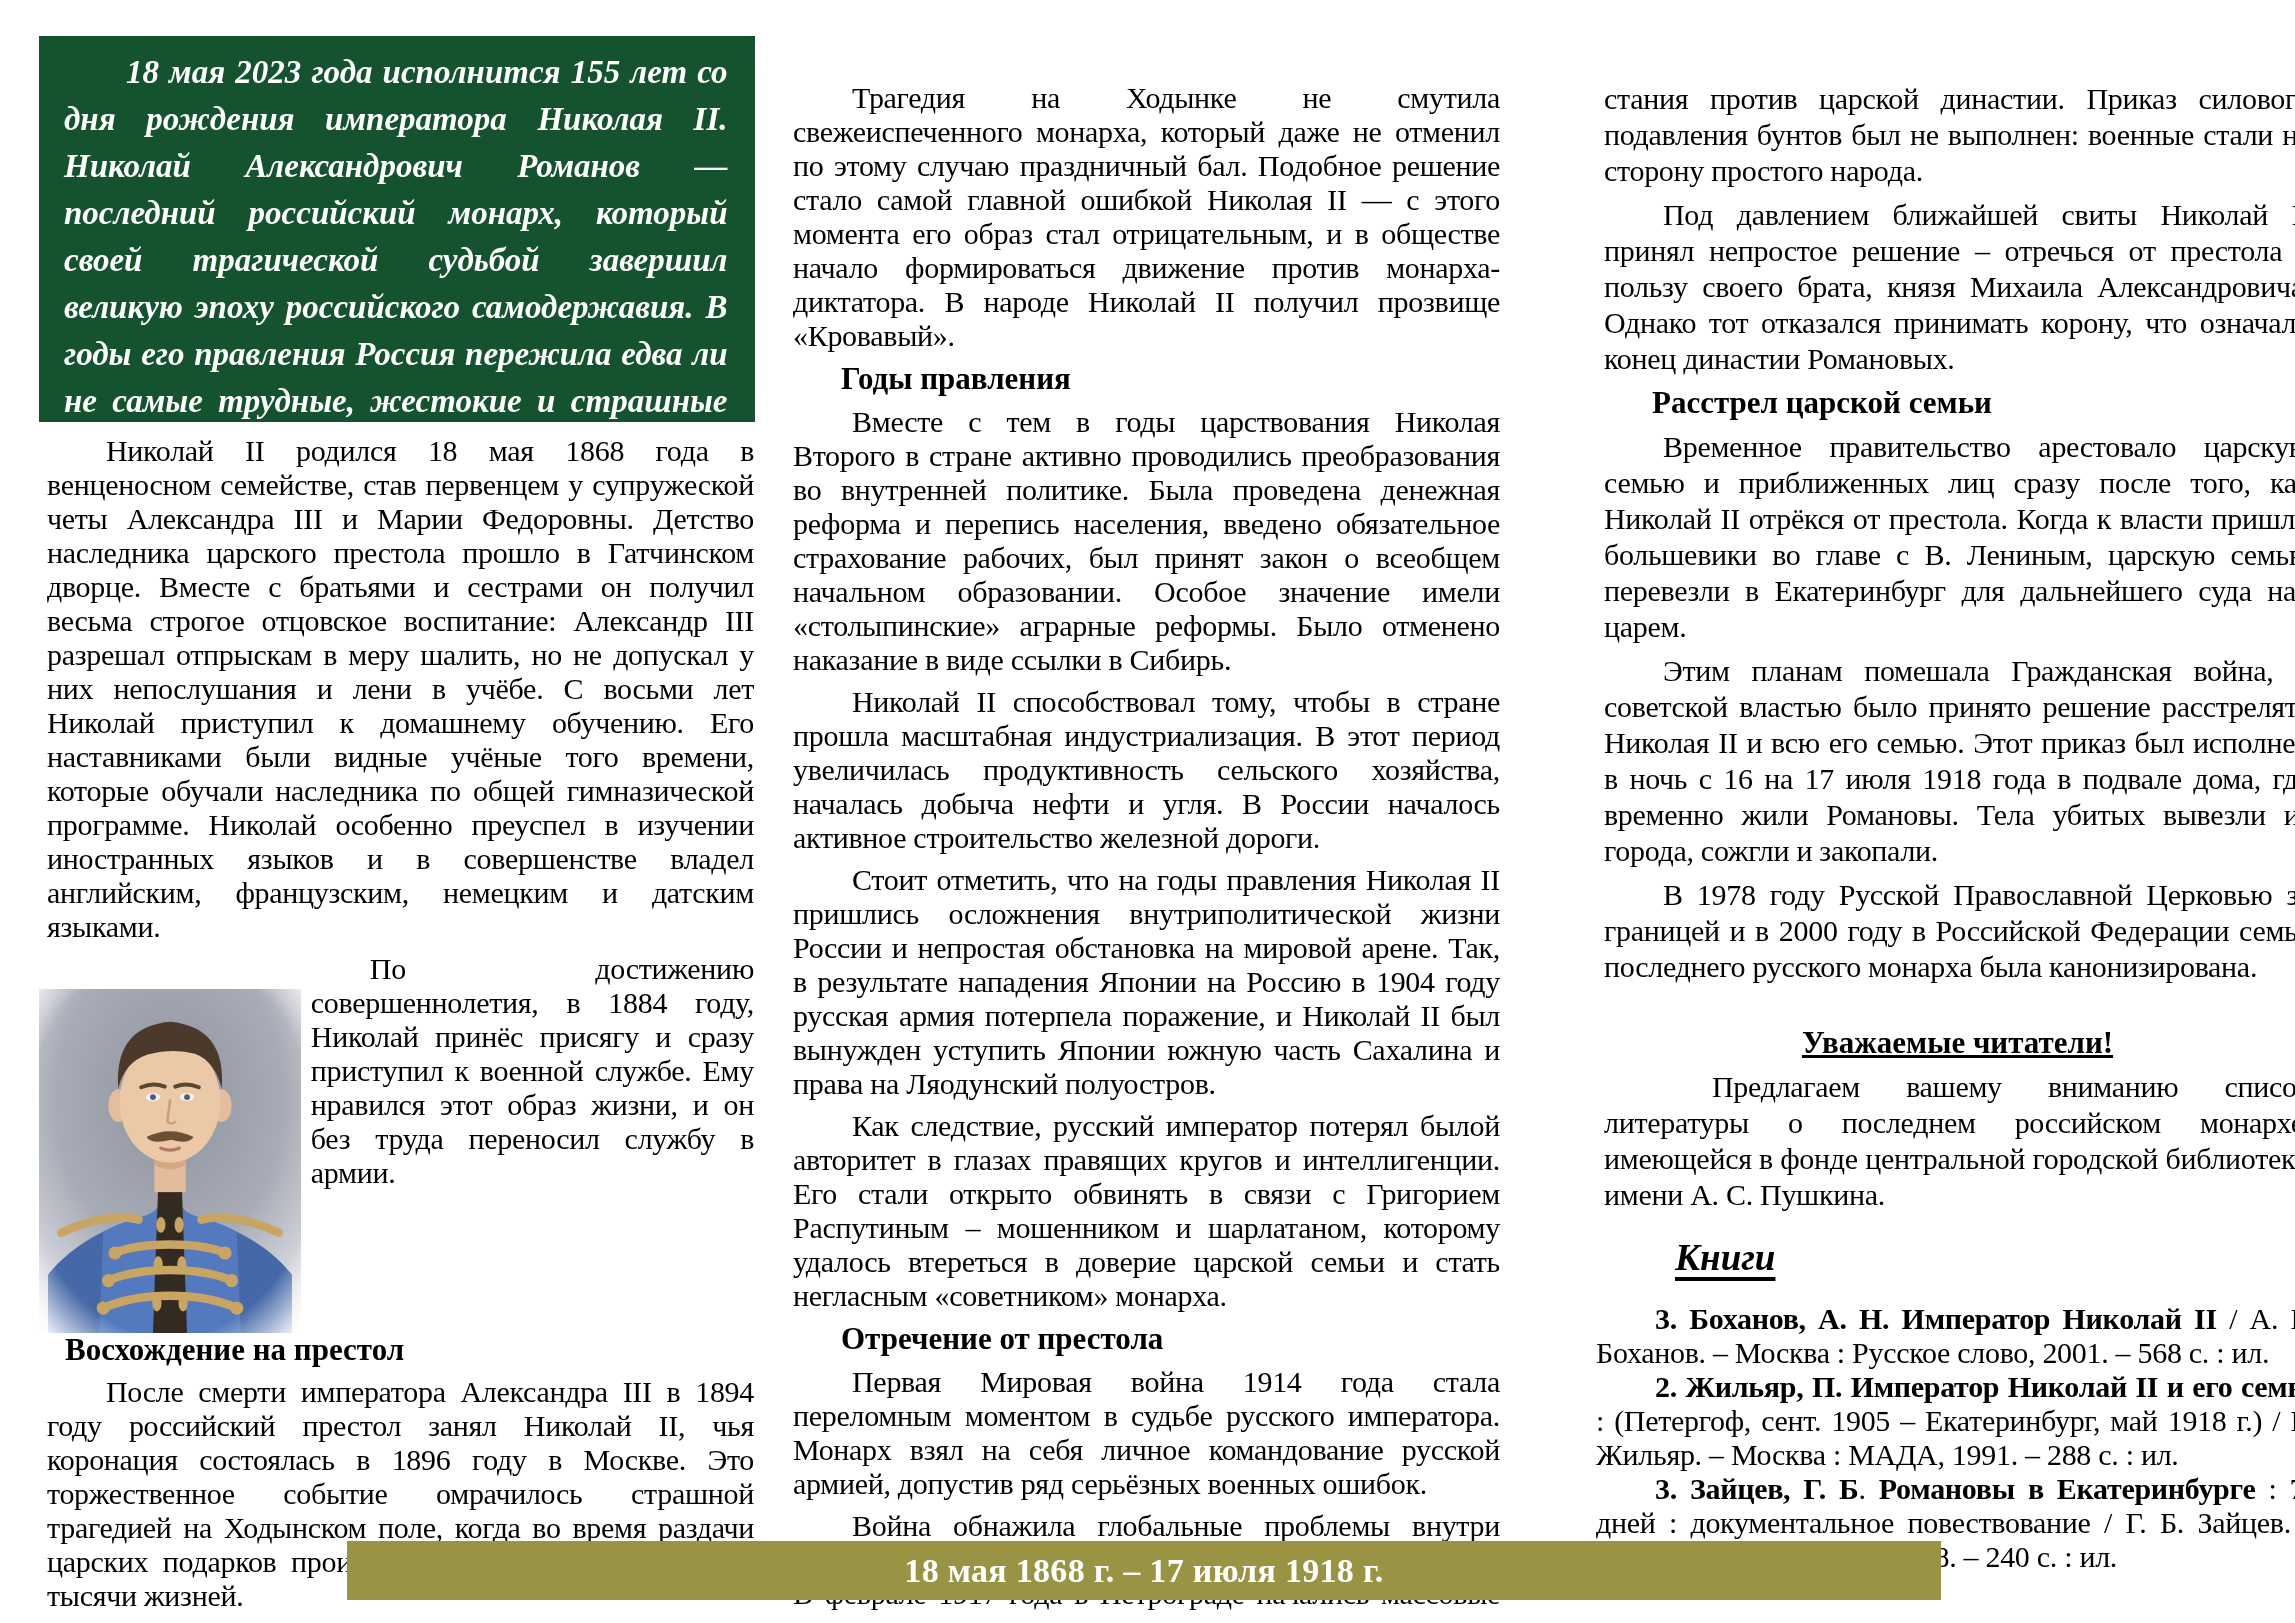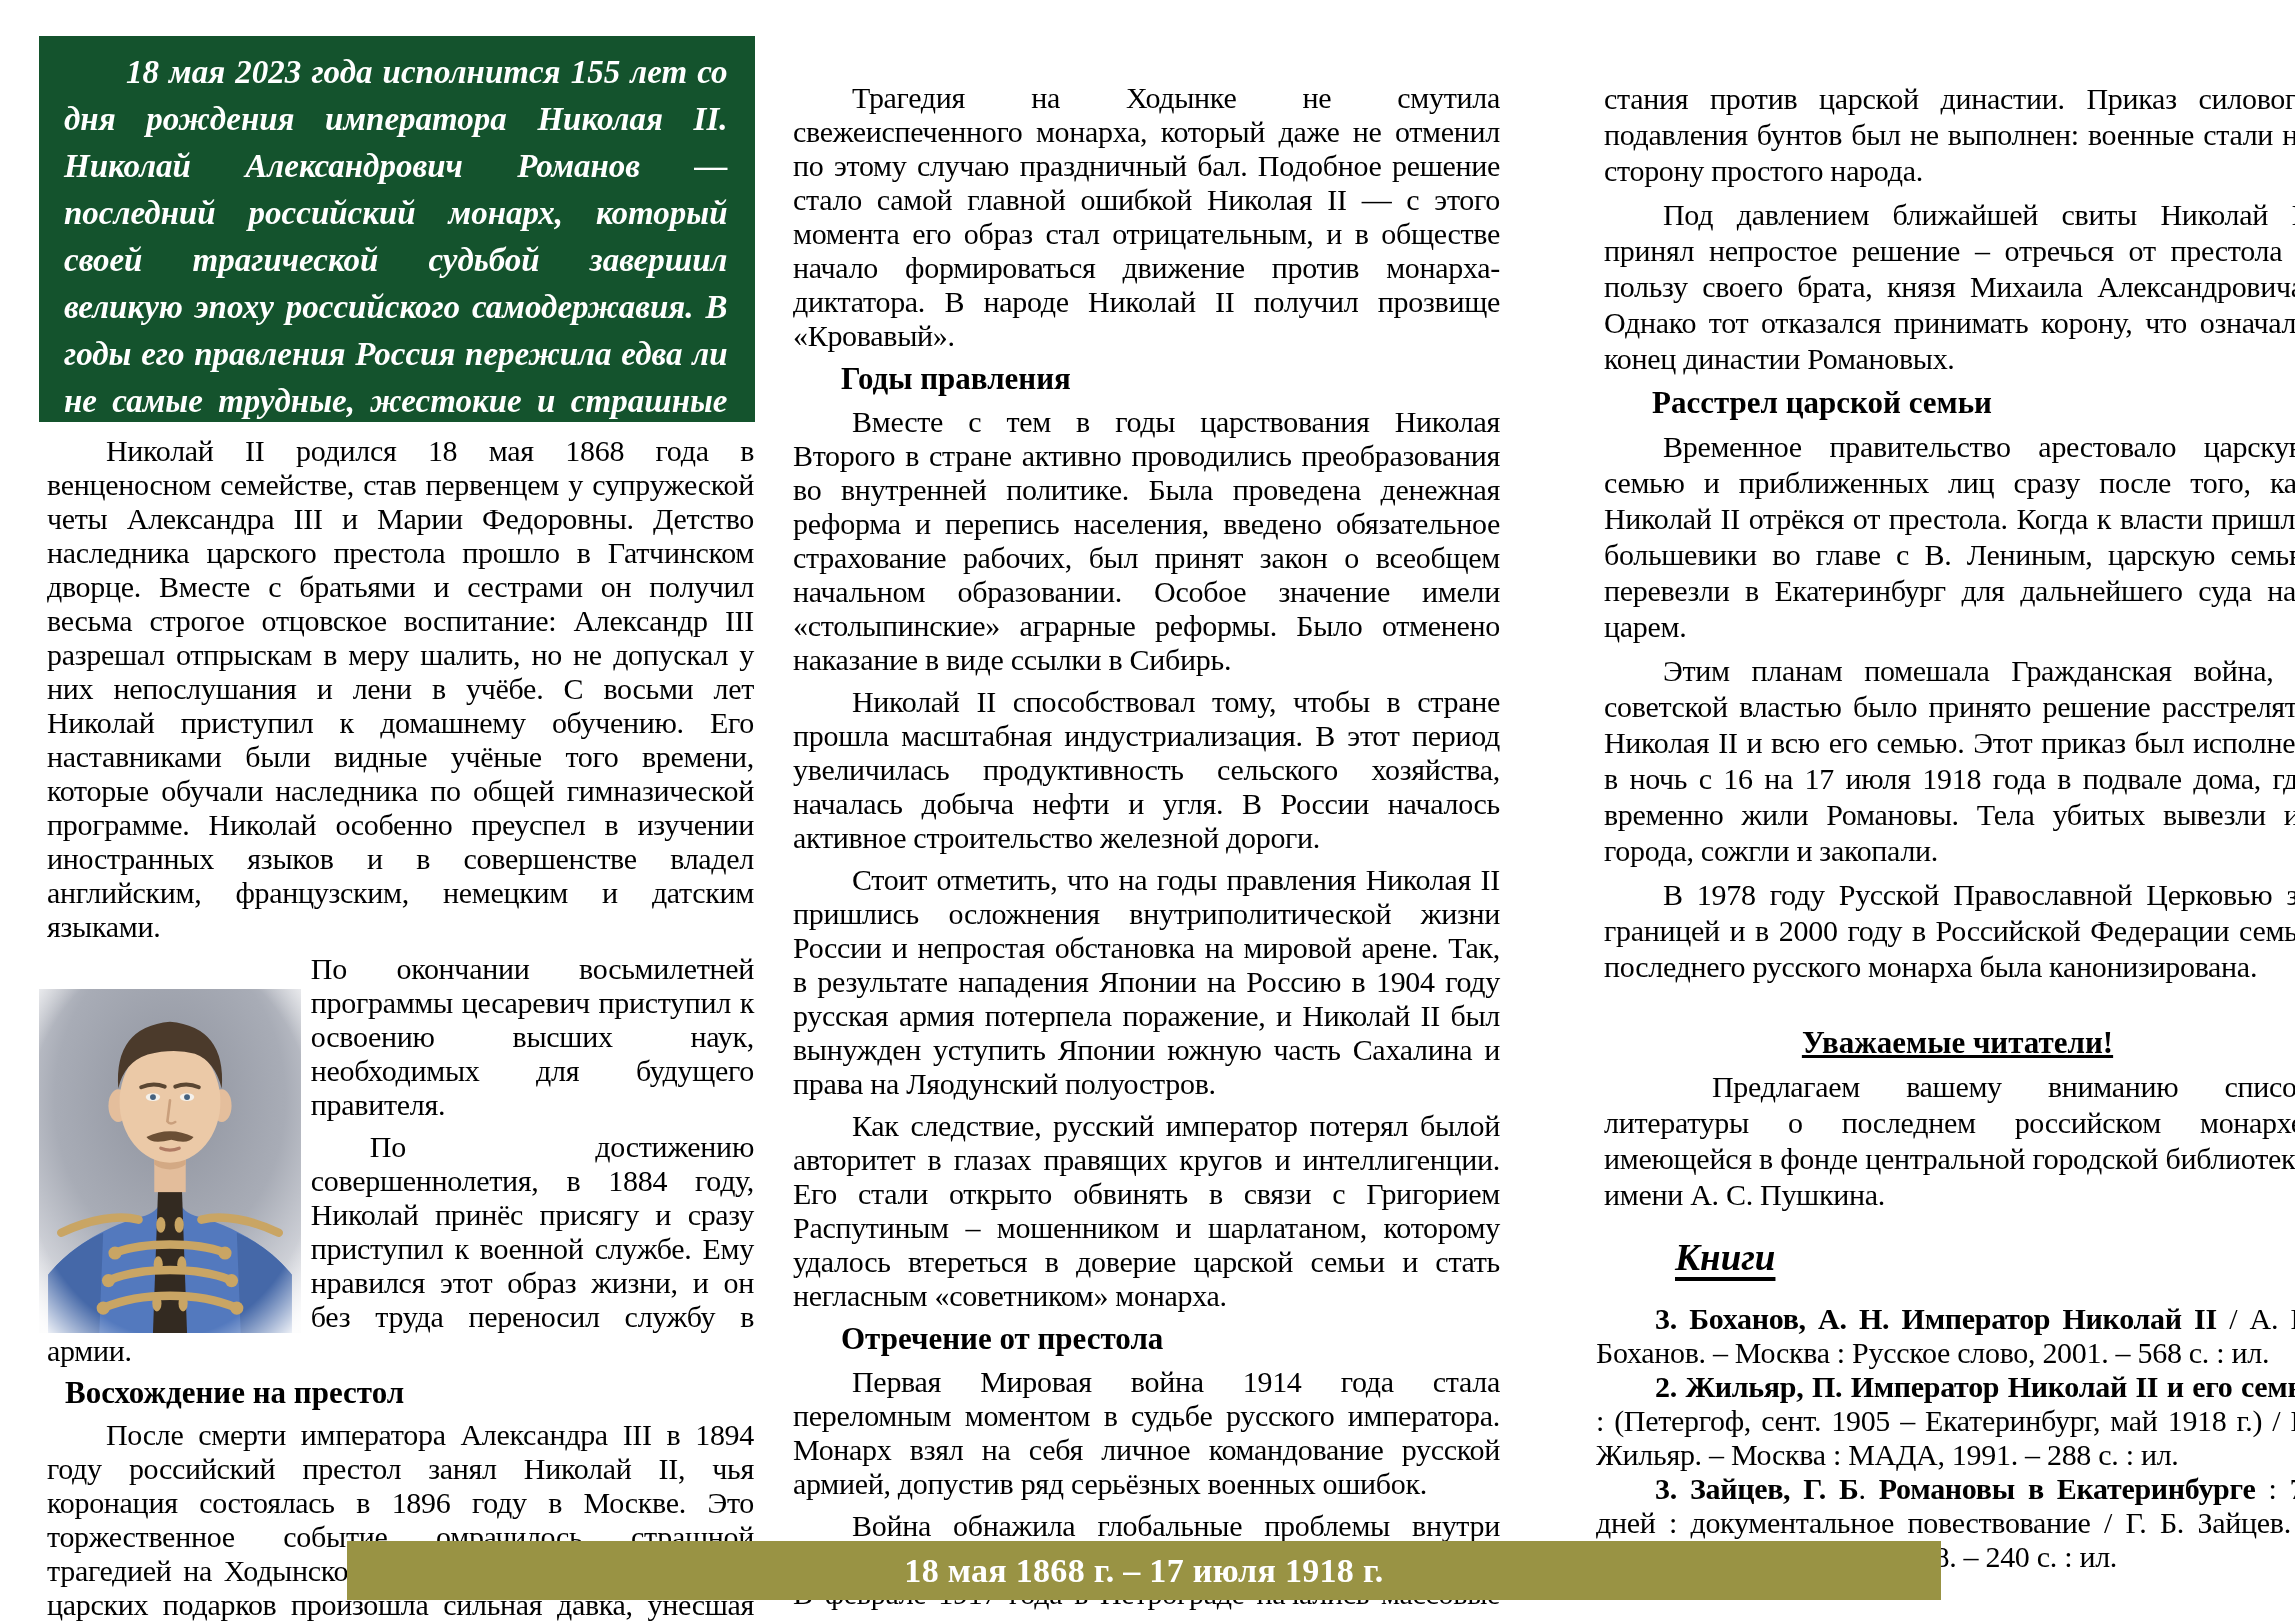--- a/index.html
+++ b/index.html
@@ -134,21 +134,20 @@
 
         <path d="M200,170 L196,202 Q200,208 208,203" stroke="#c99f7c" stroke-width="4" fill="none" stroke-linecap="round"></path>
 
         <path d="M164,226 Q200,208 236,226 Q228,238 202,230 Q172,238 164,226 Z" fill="#6b4f35"></path>
 
         <path d="M186,243 Q200,249 214,243" stroke="#b07b64" stroke-width="5" fill="none" stroke-linecap="round"></path>
         <rect x="0" y="0" width="400" height="525" fill="url(#vin)"></rect>
       </svg>
     </div>
 
-    <p class="noindent">По окончании восьмилетней программы цесаревич приступил к освоению высших наук, необходимых для будущего правителя.</p>
     <p>По достижению совершеннолетия, в 1884 году, Николай принёс присягу и сразу приступил к военной службе. Ему нравился этот образ жизни, и он без труда переносил службу в армии.</p>
     <h3 class="subhead clear">Восхождение на престол</h3>
     <p>После смерти императора Александра III в 1894 году российский престол занял Николай II, чья коронация состоялась в 1896 году в Москве. Это торжественное событие омрачилось страшной трагедией на Ходынском поле, когда во время раздачи царских подарков произошла сильная давка, унесшая тысячи жизней.</p>
   </div>
 
   <div class="col col-mid">
     <p>Трагедия на Ходынке не смутила свежеиспеченного монарха, который даже не отменил по этому случаю праздничный бал. Подобное решение стало самой главной ошибкой Николая II — с этого момента его образ стал отрицательным, и в обществе начало формироваться движение против монарха-диктатора. В народе Николай II получил прозвище «Кровавый».</p>
     <h3 class="subhead">Годы правления</h3>
     <p>Вместе с тем в годы царствования Николая Второго в стране активно проводились преобразования во внутренней политике. Была проведена денежная реформа и перепись населения, введено обязательное страхование рабочих, был принят закон о всеобщем начальном образовании. Особое значение имели «столыпинские» аграрные реформы. Было отменено наказание в виде ссылки в Сибирь.</p>
     <p>Николай II способствовал тому, чтобы в стране прошла масштабная индустриализация. В этот период увеличилась продуктивность сельского хозяйства, началась добыча нефти и угля. В России началось активное строительство железной дороги.</p>

